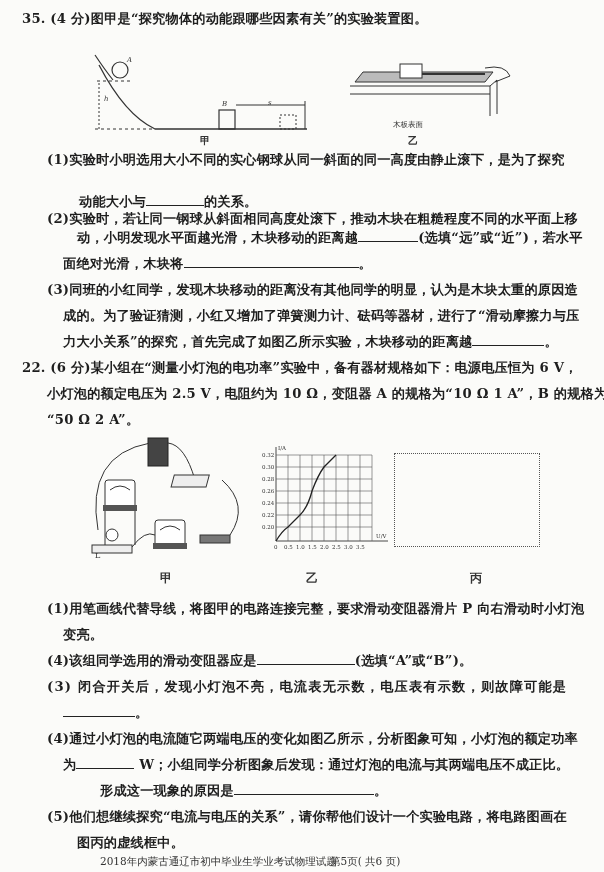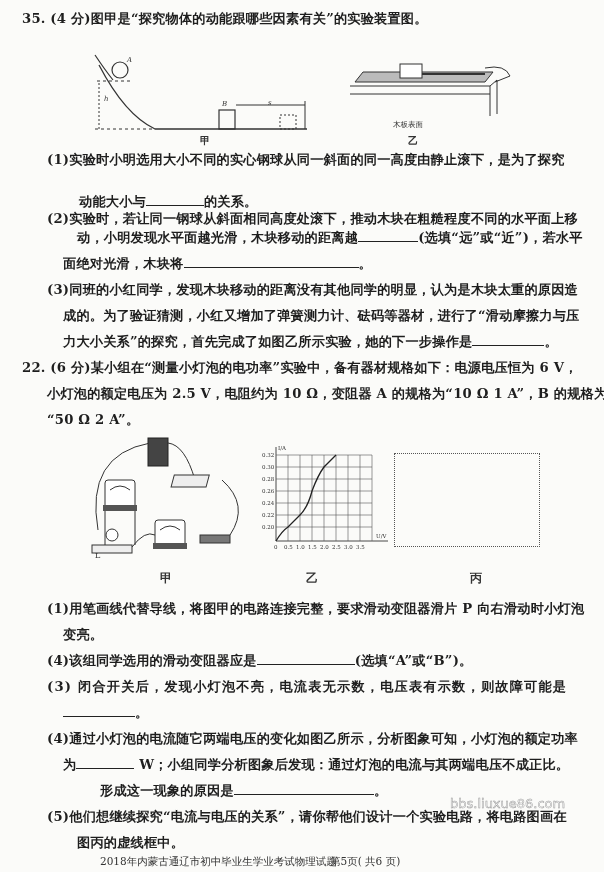--- a/index.html
+++ b/index.html
@@ -60,21 +60,21 @@
 <div class="line" style="left:47px;top:203px;margin-top:7px;">(2)实验时，若让同一钢球从斜面相同高度处滚下，推动木块在粗糙程度不同的水平面上移</div>
 <div class="line" style="left:63px;top:229px;margin-left:14px;">
   <span>动，小明发现水平面越光滑，木块移动的距离越</span><span class="blank" style="width:60px;"></span><span>(选填“远”或“近”)，若水平</span>
 </div>
 <div class="line" style="left:63px;top:255px;">
   <span>面绝对光滑，木块将</span><span class="blank" style="width:175px;"></span><span>。</span>
 </div>
 <div class="line" style="left:47px;top:281px;">(3)同班的小红同学，发现木块移动的距离没有其他同学的明显，认为是木块太重的原因造</div>
 <div class="line" style="left:63px;top:307px;">成的。为了验证猜测，小红又增加了弹簧测力计、砝码等器材，进行了“滑动摩擦力与压</div>
 <div class="line" style="left:63px;top:333px;">
-  <span>力大小关系”的探究，首先完成了如图乙所示实验，她的下一步操作是</span><span class="blank" style="width:72px;"></span><span>。</span>
+  <span>力大小关系”的探究，首先完成了如图乙所示实验，木块移动的距离越</span><span class="blank" style="width:72px;"></span><span>。</span>
 </div>
 
 <div class="line" style="left:22px;top:359px;text-align:right;">
   <span>22.</span>
   <span>(6 分)某小组在“测量小灯泡的电功率”实验中，备有器材规格如下：电源电压恒为 6 V，</span>
 </div>
 <div class="line" style="left:47px;top:385px;">小灯泡的额定电压为 2.5 V，电阻约为 10 Ω，变阻器 A 的规格为“10 Ω   1 A”，B 的规格为</div>
 <div class="line" style="left:47px;top:411px;">“50 Ω   2 A”。</div>
 
 <svg style="left:90px;top:435px;" width="160" height="130">
@@ -164,14 +164,13 @@
 <div class="line" style="left:63px;top:782px;margin-left:37px;">
   <span>形成这一现象的原因是</span><span class="blank" style="width:140px;"></span><span>。</span>
 </div>
 <div class="line" style="left:47px;top:808px;">(5)他们想继续探究“电流与电压的关系”，请你帮他们设计一个实验电路，将电路图画在</div>
 <div class="line" style="left:77px;top:834px;">图丙的虚线框中。</div>
 
 <div class="footer" style="left:100px;top:855px;">2018年内蒙古通辽市初中毕业生学业考试物理试题</div>
 <div class="footer" style="left:330px;top:855px;">第5页( 共6 页)</div>
 
 <div class="wm">
-  <div style="font-family:'DejaVu Sans',sans-serif;font-size:13px;color:#fff;-webkit-text-stroke:0.5px #999;margin-top:-4px;">bbs.liuxue86.com</div>
 </div>
 
 </body></html>

